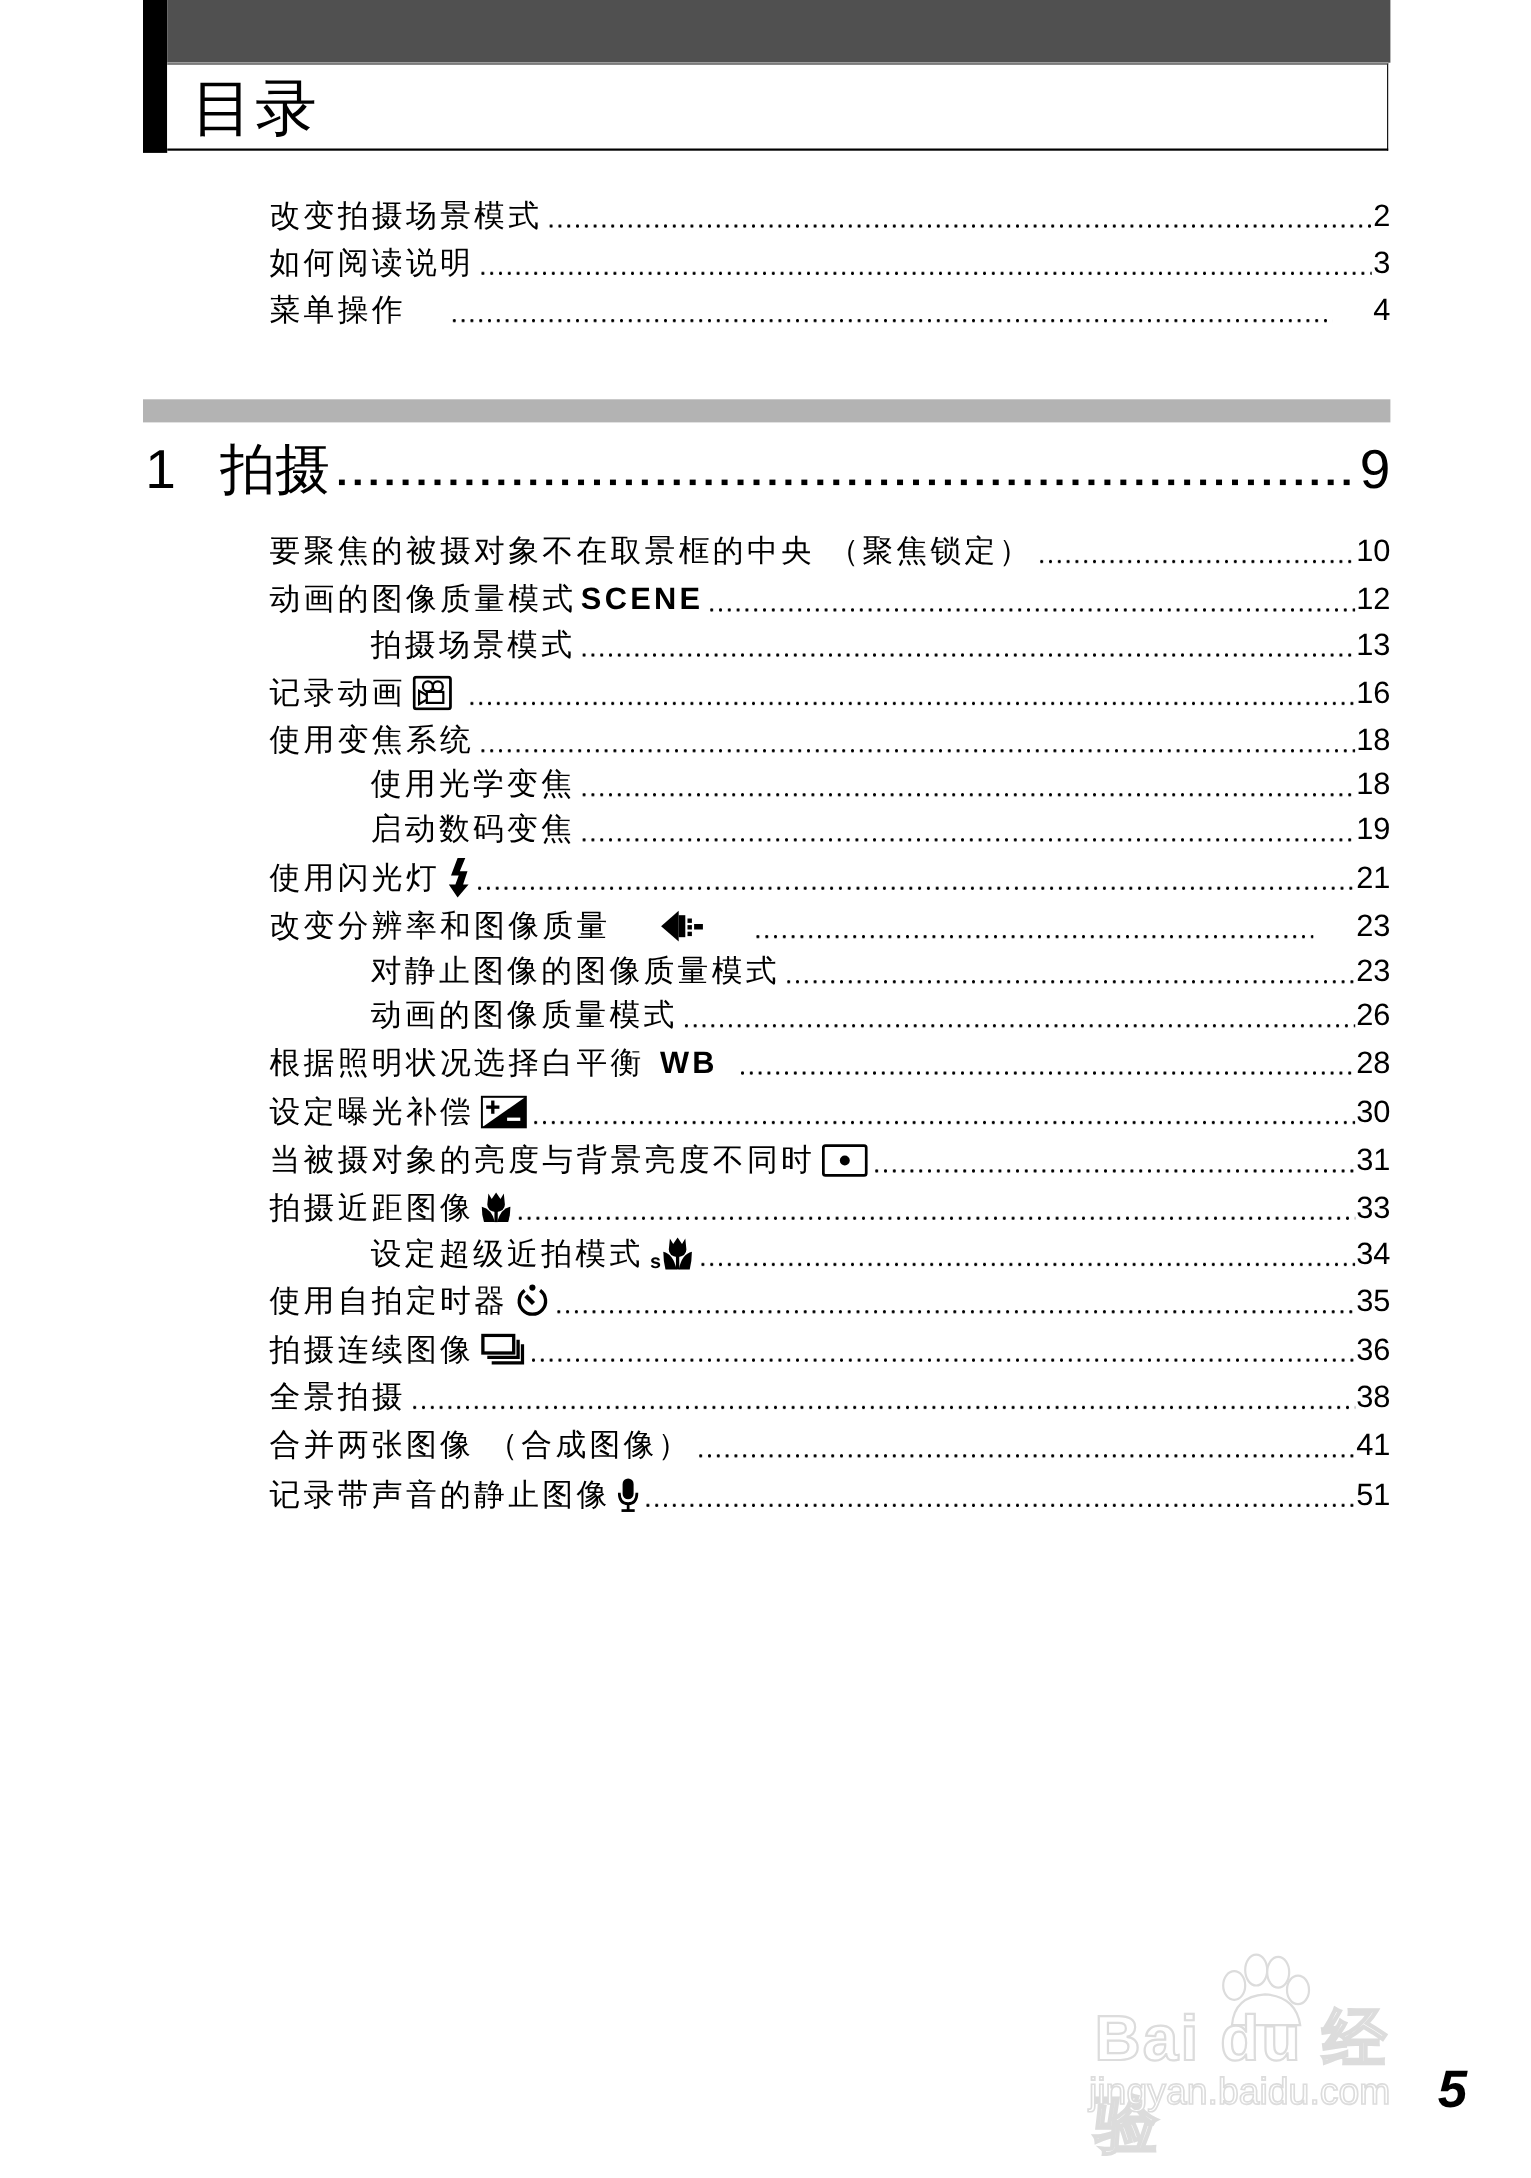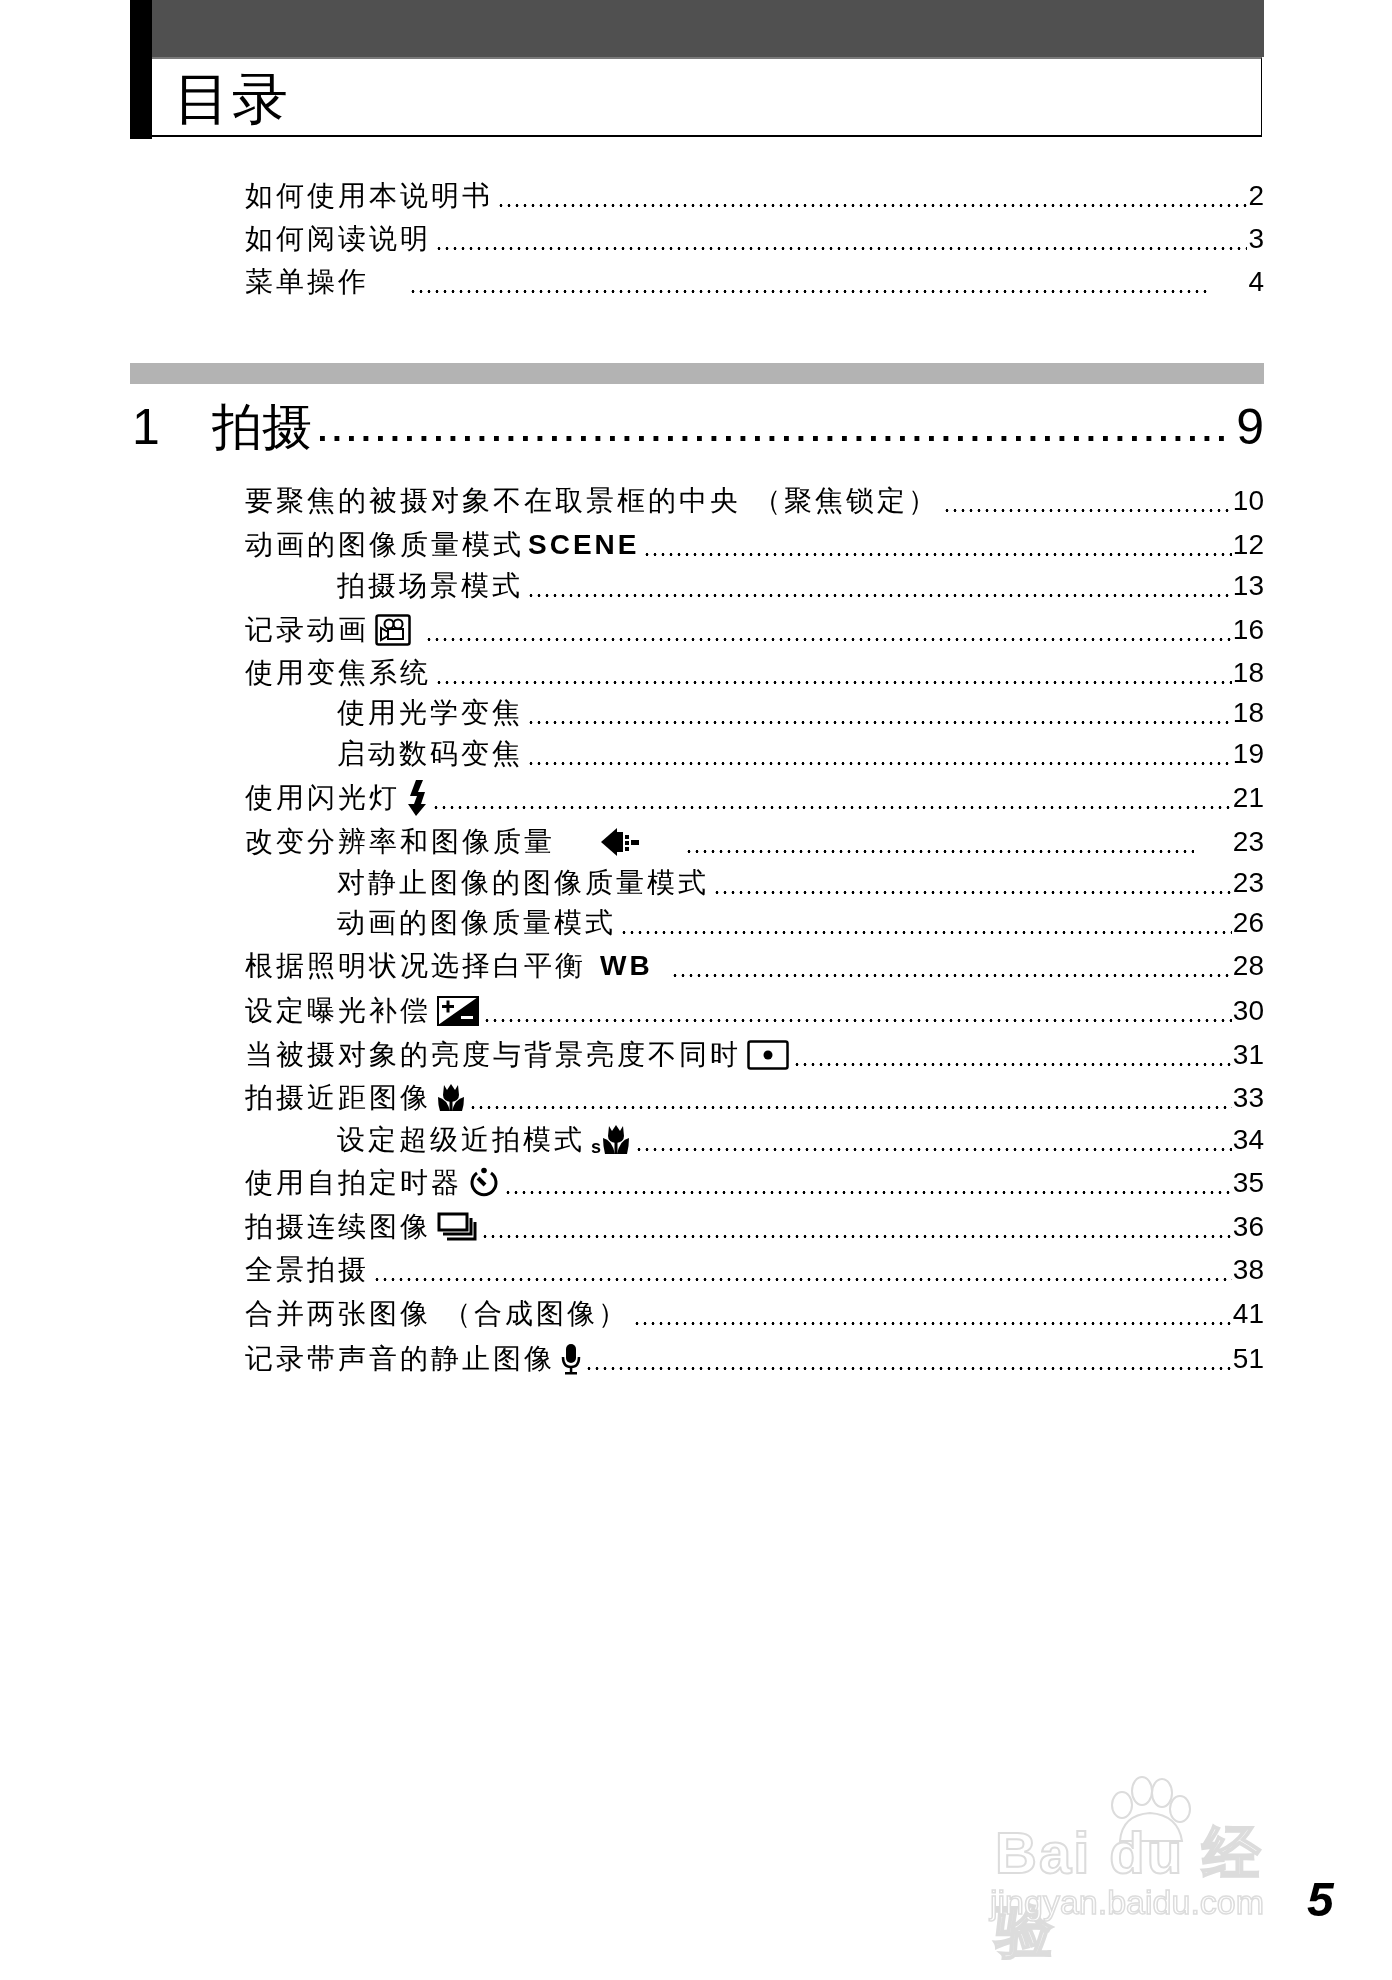--- a/index.html
+++ b/index.html
@@ -25,21 +25,21 @@
   .row .ic { display:inline-flex; align-items:center; margin-left:6px; align-self:center; }
   .row .leader { flex:1; height:3px; margin:0 1px 0 4px; align-self:flex-end; position:relative; bottom:8px;
     background-image:radial-gradient(circle, #000 1.3px, transparent 1.6px);
     background-size:8px 3px; background-repeat:repeat-x; background-position:left center; }
   .row .pg { font-size:28px; font-family:"Liberation Sans",sans-serif; }
   .bold-en { font-family:"Liberation Sans",sans-serif; font-weight:bold; font-size:30px; letter-spacing:0; margin-left:4px; }
 
   
   .chap { position:absolute; left:132px; right:128px; top:394px; height:60px; display:flex; align-items:baseline; white-space:nowrap; }
   .chap .num { font-family:"Liberation Sans",sans-serif; font-size:50px; width:68px; }
-  .chap .t { font-size:50px;margin-left:12px; }
+  .chap .t { font-size:50px; }
   .chap .leader { flex:1; height:6px; margin:0 6px 0 8px; position:relative; bottom:2px;
     background-image:linear-gradient(to right, #000 5px, transparent 5px);
     background-size:14.5px 5px; background-repeat:repeat-x; }
   .chap .pg { font-family:"Liberation Sans",sans-serif; font-size:50px; }
 
   
   .watermark { left:990px; top:1775px; width:310px; height:150px; color:#e6e6e6; }
   .wm-big { position:absolute; left:5px; top:40px; font-family:"Liberation Sans",sans-serif; font-weight:bold; font-size:58px;
     color:#fff; -webkit-text-stroke:2px #dcdcdc; letter-spacing:2px; }
   .wm-url { position:absolute; left:0; top:108px; font-family:"Liberation Sans",sans-serif; font-size:34px;
@@ -48,21 +48,21 @@
 </style>
 </head>
 <body>
 
 <div class="abs hdr-black"></div>
 <div class="abs hdr-dark"></div>
 <div class="abs hdr-box"></div>
 <div class="abs hdr-title">目录</div>
 
 <div class="row l1" style="top:177px;">
-  <span class="t">如何使用本说明书</span>
+  <span class="t">改变拍摄场景模式</span>
   <span class="leader"></span>
   <span class="pg">2</span>
 </div>
 <div class="row l1" style="top:220px;">
   <span class="t">如何阅读说明</span>
   <span class="leader"></span>
   <span class="pg">3</span>
 </div>
 <div class="row l1" style="top:263px;gap:36px;">
   <span class="t">菜单操作</span>

